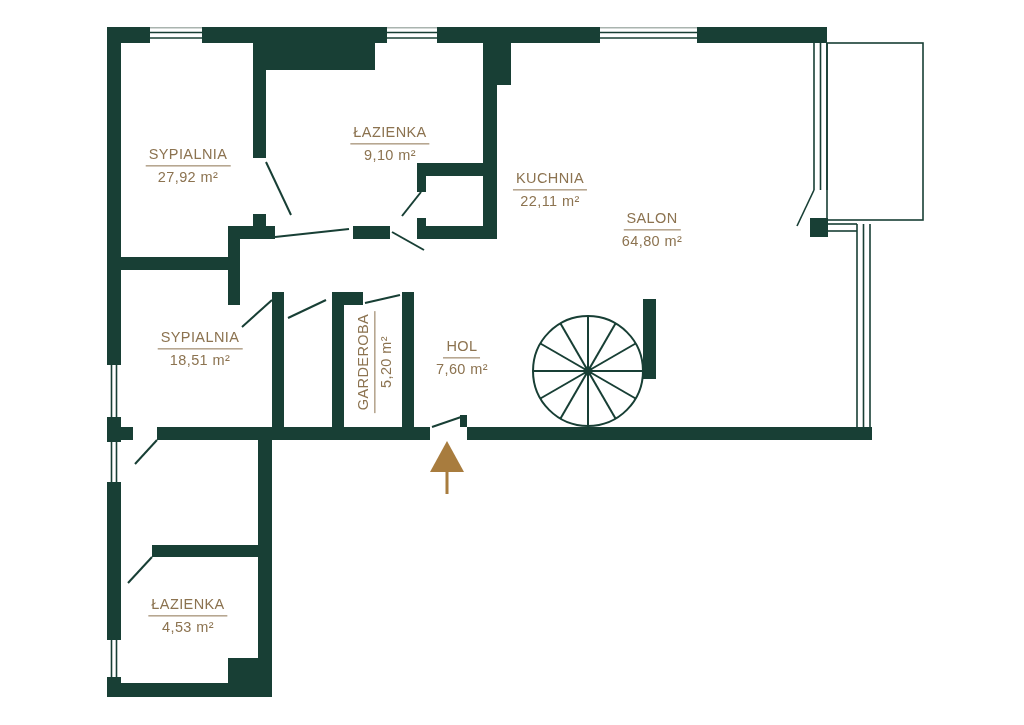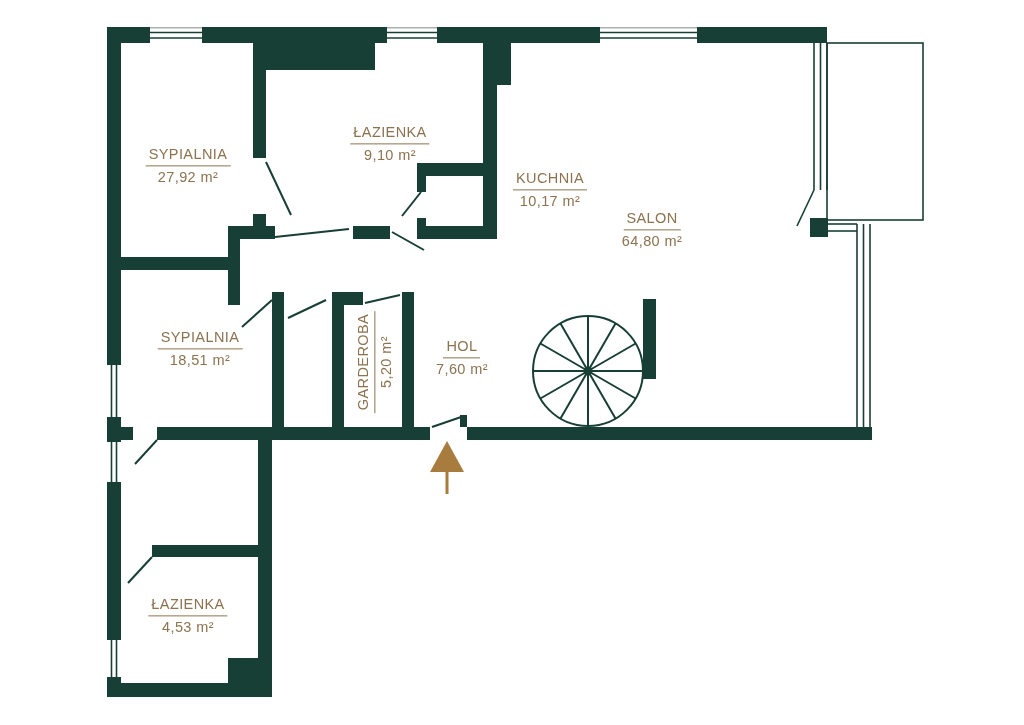--- a/index.html
+++ b/index.html
@@ -193,21 +193,21 @@
     <div class="room-area">27,92 m²</div>
   </div>
 
   <div class="room-label r2">
     <span class="room-name">ŁAZIENKA</span>
     <div class="room-area">9,10 m²</div>
   </div>
 
   <div class="room-label r3">
     <span class="room-name">KUCHNIA</span>
-    <div class="room-area">10,17 m²</div>
+    <div class="room-area">22,11 m²</div>
   </div>
 
   <div class="room-label r4">
     <span class="room-name">SALON</span>
     <div class="room-area">64,80 m²</div>
   </div>
 
   <div class="room-label r5">
     <span class="room-name">SYPIALNIA</span>
     <div class="room-area">18,51 m²</div>

